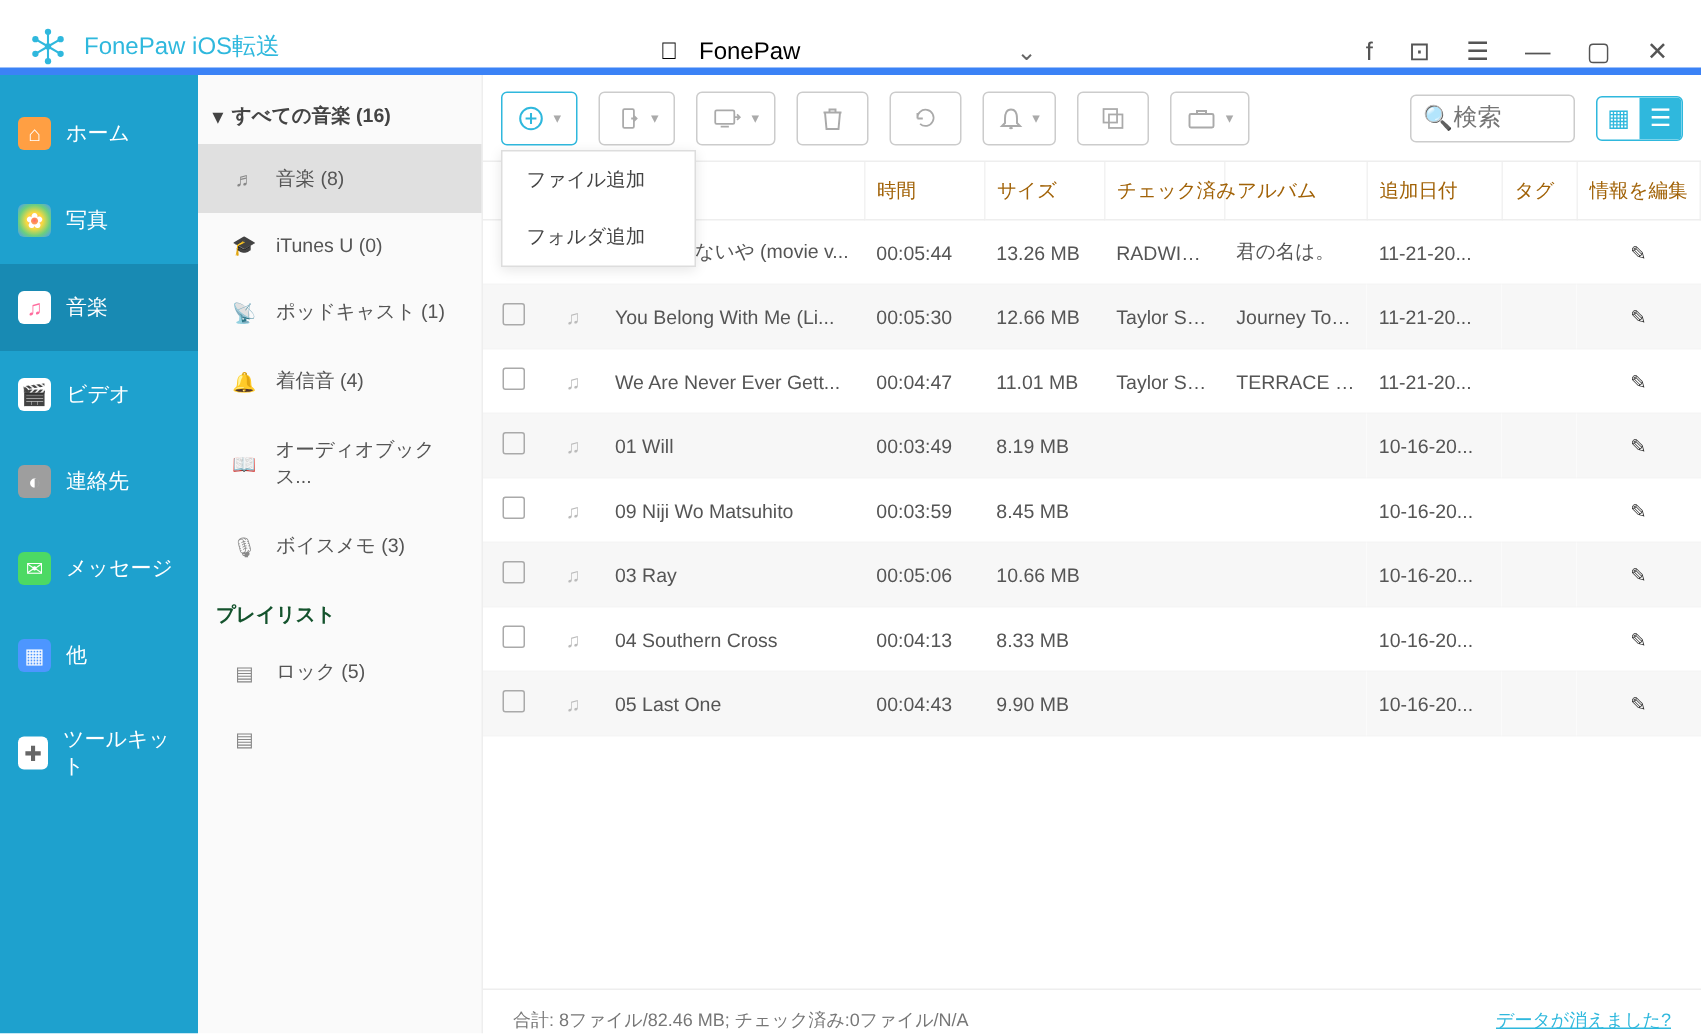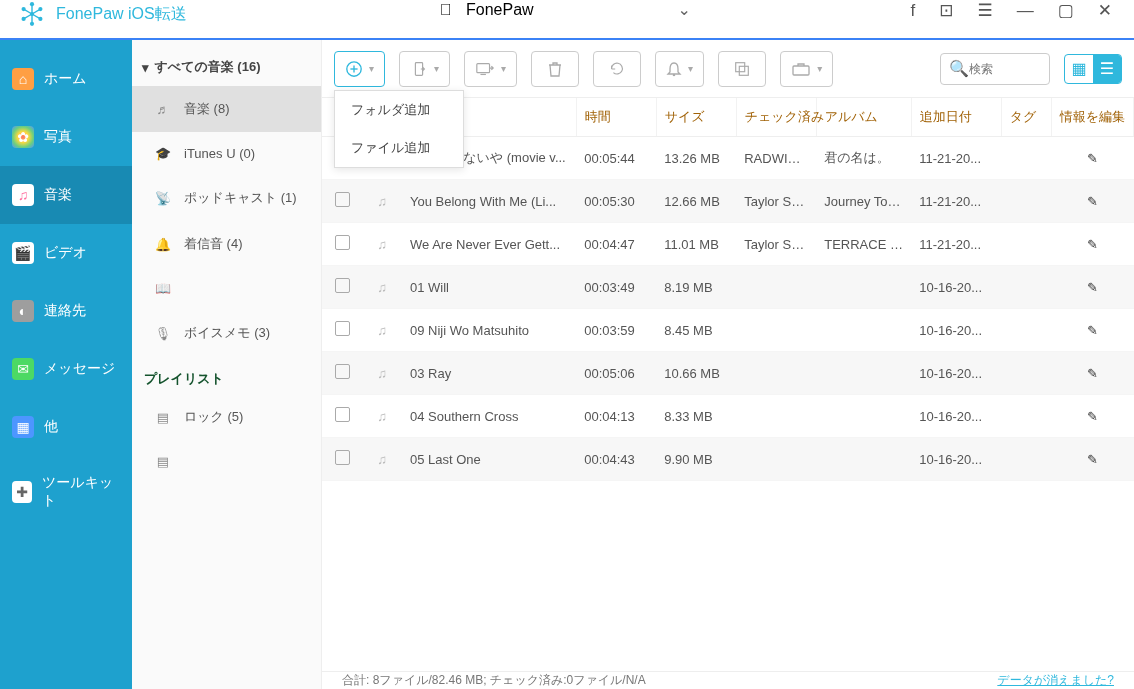--- a/index.html
+++ b/index.html
@@ -1,19 +1,19 @@
 <!DOCTYPE html>
 <html><head>
 <meta charset="utf-8">
 <style>
 * { margin: 0; padding: 0; box-sizing: border-box; font-family: "Segoe UI", "Hiragino Sans", "Meiryo", sans-serif; }
 body { width: 1134px; height: 689px; overflow: hidden; background: #fff; display: flex; flex-direction: column; }
 
 
-.titlebar { height: 40px; display: flex; align-items: flex-start; border-bottom: 2px solid #3b82f6; }
+.titlebar { height: 50px; display: flex; align-items: flex-end; border-bottom: 5px solid #3b82f6; }
 .brand { display: flex; align-items: center; gap: 10px; padding-left: 18px; width: 340px; }
 .brand-logo { width: 28px; height: 28px; }
 .brand-text { color: #2fb8dd; font-size: 16px; font-weight: 500; }
 .device-select { flex: 0 0 auto; display: flex; align-items: center; gap: 14px; margin-left: 100px; cursor: pointer; }
 .device-select .apple-icon { font-size: 16px; }
 .device-select .chev { color: #666; }
 .winctrls { margin-left: auto; display: flex; align-items: center; gap: 24px; padding-right: 22px; color: #555; }
 .winctrls span { cursor: pointer; font-size: 17px; }
 
 
@@ -43,21 +43,21 @@
 
 
 .main { flex: 1; display: flex; flex-direction: column; min-width: 0; }
 
 
 .toolbar { height: 58px; display: flex; align-items: center; padding: 0 12px; gap: 14px; border-bottom: 1px solid #eee; position: relative; }
 .tbtn { height: 36px; min-width: 48px; border: 1px solid #ccc; border-radius: 4px; background: #fff; display: inline-flex; align-items: center; justify-content: center; gap: 6px; color: #888; cursor: pointer; padding: 0 10px; }
 .tbtn.primary { border-color: #2fb8dd; color: #2fb8dd; }
 .tbtn .chev { font-size: 10px; color: #aaa; }
 .search { margin-left: auto; display: flex; align-items: center; border: 1px solid #ccc; border-radius: 4px; height: 32px; padding: 0 8px; width: 110px; color: #999; }
-.search input { border: none; outline: none; width: 70px; font-size: 12px; color:#999; background:transparent; }
+.search input { border: none; outline: none; width: 70px; font-size: 16px; color:#999; background:transparent; }
 .viewtoggle { display: flex; border: 1px solid #2fb8dd; border-radius: 4px; overflow: hidden; }
 .viewtoggle span { width: 28px; height: 28px; display: inline-flex; align-items: center; justify-content: center; color: #2fb8dd; cursor: pointer; }
 .viewtoggle span.active { background: #2fb8dd; color: #fff; }
 
 
 .dropdown { position: absolute; top: 50px; left: 12px; background: #fff; border: 1px solid #ddd; box-shadow: 0 2px 8px rgba(0,0,0,0.1); min-width: 130px; z-index: 10; }
 .dropdown div { padding: 10px 16px; font-size: 13px; color: #444; cursor: pointer; }
 
 
 .tablewrap { flex: 1; overflow: auto; }
@@ -72,21 +72,21 @@
 .col-time { width: 80px; }
 .col-size { width: 80px; }
 .col-artist { width: 80px; max-width:80px; }
 .col-album { width: 95px; max-width:95px; }
 .col-date { width: 90px; }
 .col-tag { width: 50px; }
 .col-edit { width: 60px; text-align: center; }
 .editpen { color: #333; cursor: pointer; }
 
 
-.footer { height: 18px; border-top: 1px solid #eee; display: flex; align-items: flex-end; padding: 0 20px; font-size: 12px; color: #777; }
+.footer { height: 30px; border-top: 1px solid #eee; display: flex; align-items: flex-end; padding: 0 20px; font-size: 12px; color: #777; }
 .footer .link { margin-left: auto; color: #2fb8dd; text-decoration: underline; cursor: pointer; }
 </style>
 </head>
 <body>
 
 <div class="titlebar">
   <div class="brand">
     <svg class="brand-logo" viewBox="0 0 40 40">
       <g fill="#2fb8dd">
         <circle cx="20" cy="20" r="3"></circle>
@@ -174,20 +174,21 @@
     <div class="cat-item">
         <span class="ci">📡</span>
         <span>ポッドキャスト (1)</span>
       </div>
     <div class="cat-item">
         <span class="ci">🔔</span>
         <span>着信音 (4)</span>
       </div>
     <div class="cat-item">
         <span class="ci">📖</span>
+        <span>オーディオブックス...</span>
       </div>
     <div class="cat-item">
         <span class="ci">🎙</span>
         <span>ボイスメモ (3)</span>
       </div>
     <div class="cat-section">プレイリスト</div>
     <div class="cat-item">
         <span class="ci">▤</span>
         <span>ロック (5)</span>
       </div>
@@ -253,22 +254,22 @@
       <div class="search">
         <span>🔍</span>
         <input placeholder="検索" style="">
       </div>
       <div class="viewtoggle">
         <span>▦</span>
         <span class="active">☰</span>
       </div>
 
       <div class="dropdown">
+        <div>ファイル追加</div>
         <div>フォルダ追加</div>
-        <div>ファイル追加</div>
       </div>
     </div>
 
     <div class="tablewrap">
       <table>
         <thead>
           <tr>
             <th class="col-chk"><span class="chk"></span></th>
             <th class="col-ic"></th>
             <th class="col-name">名前</th>

